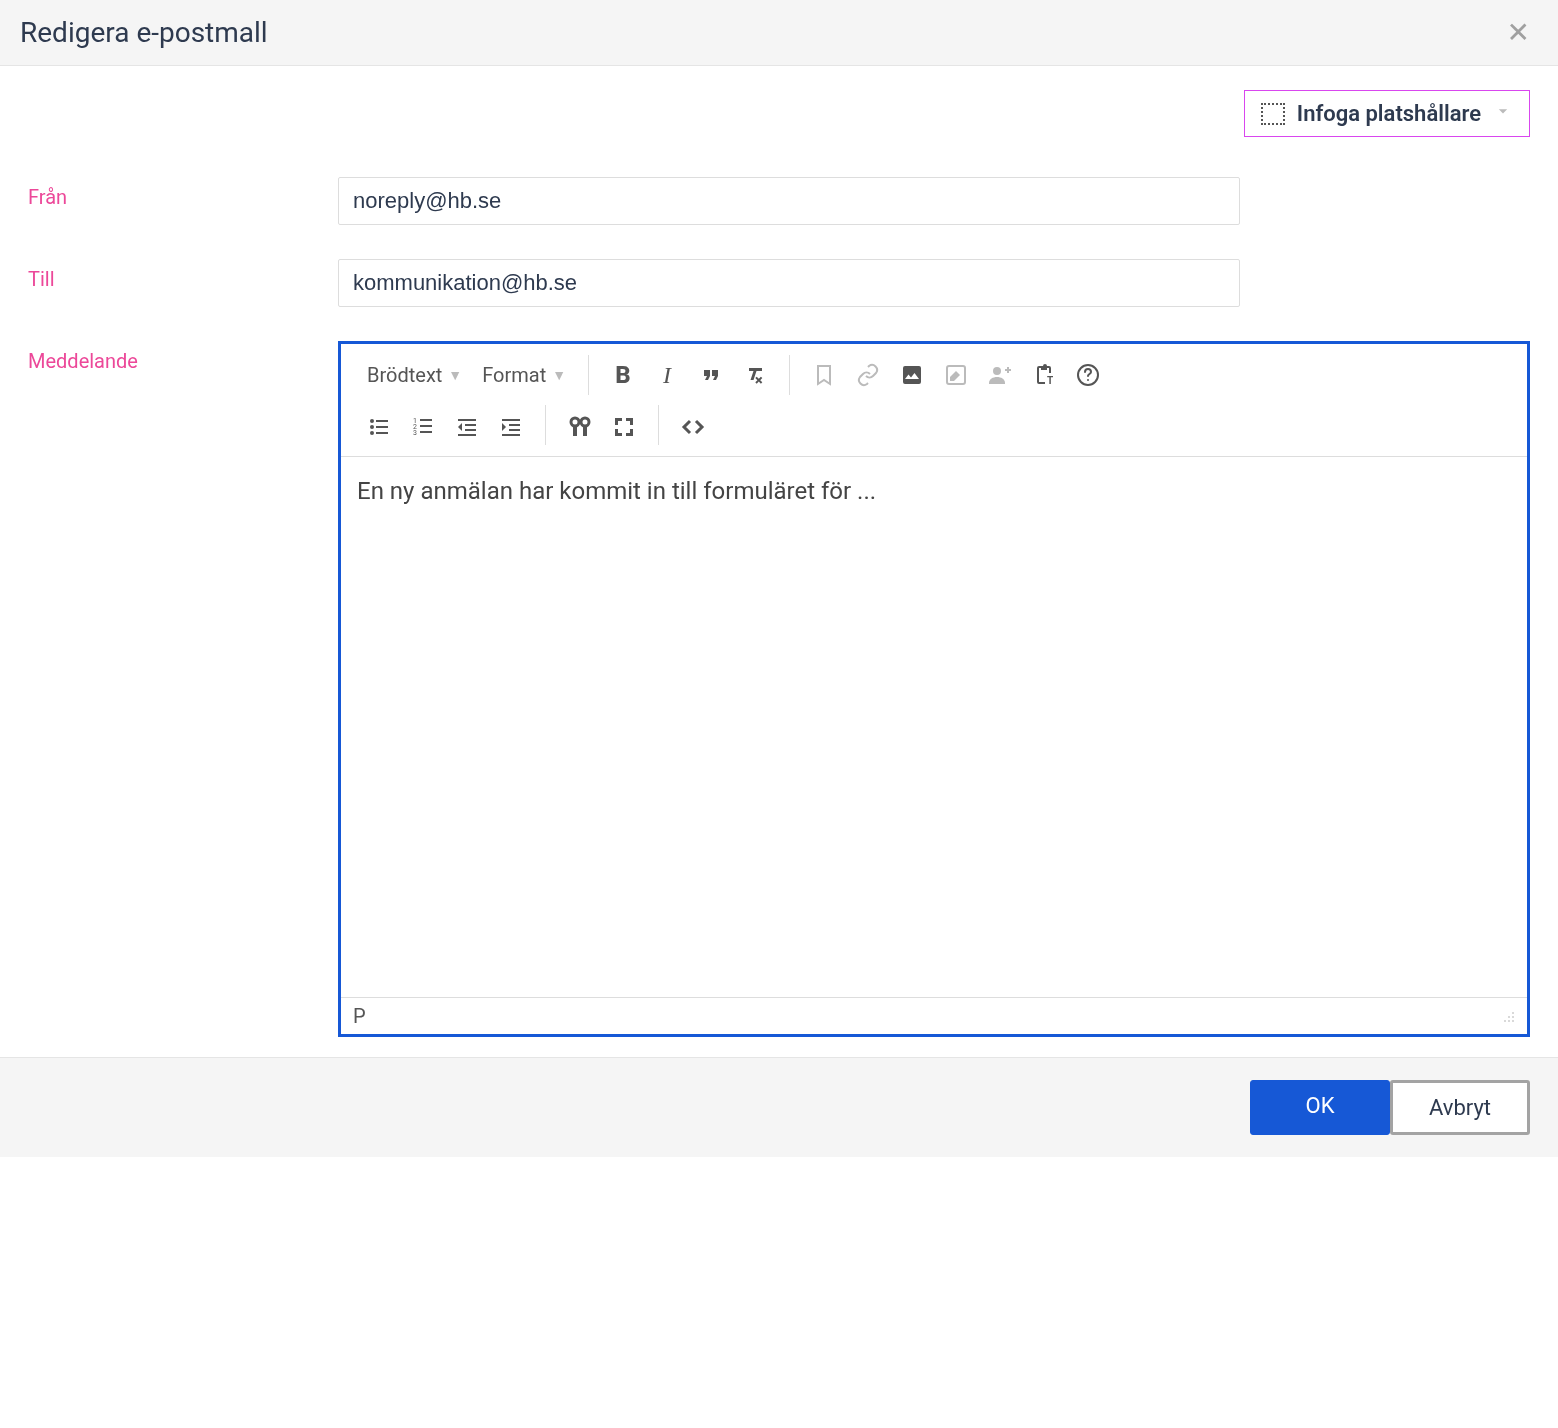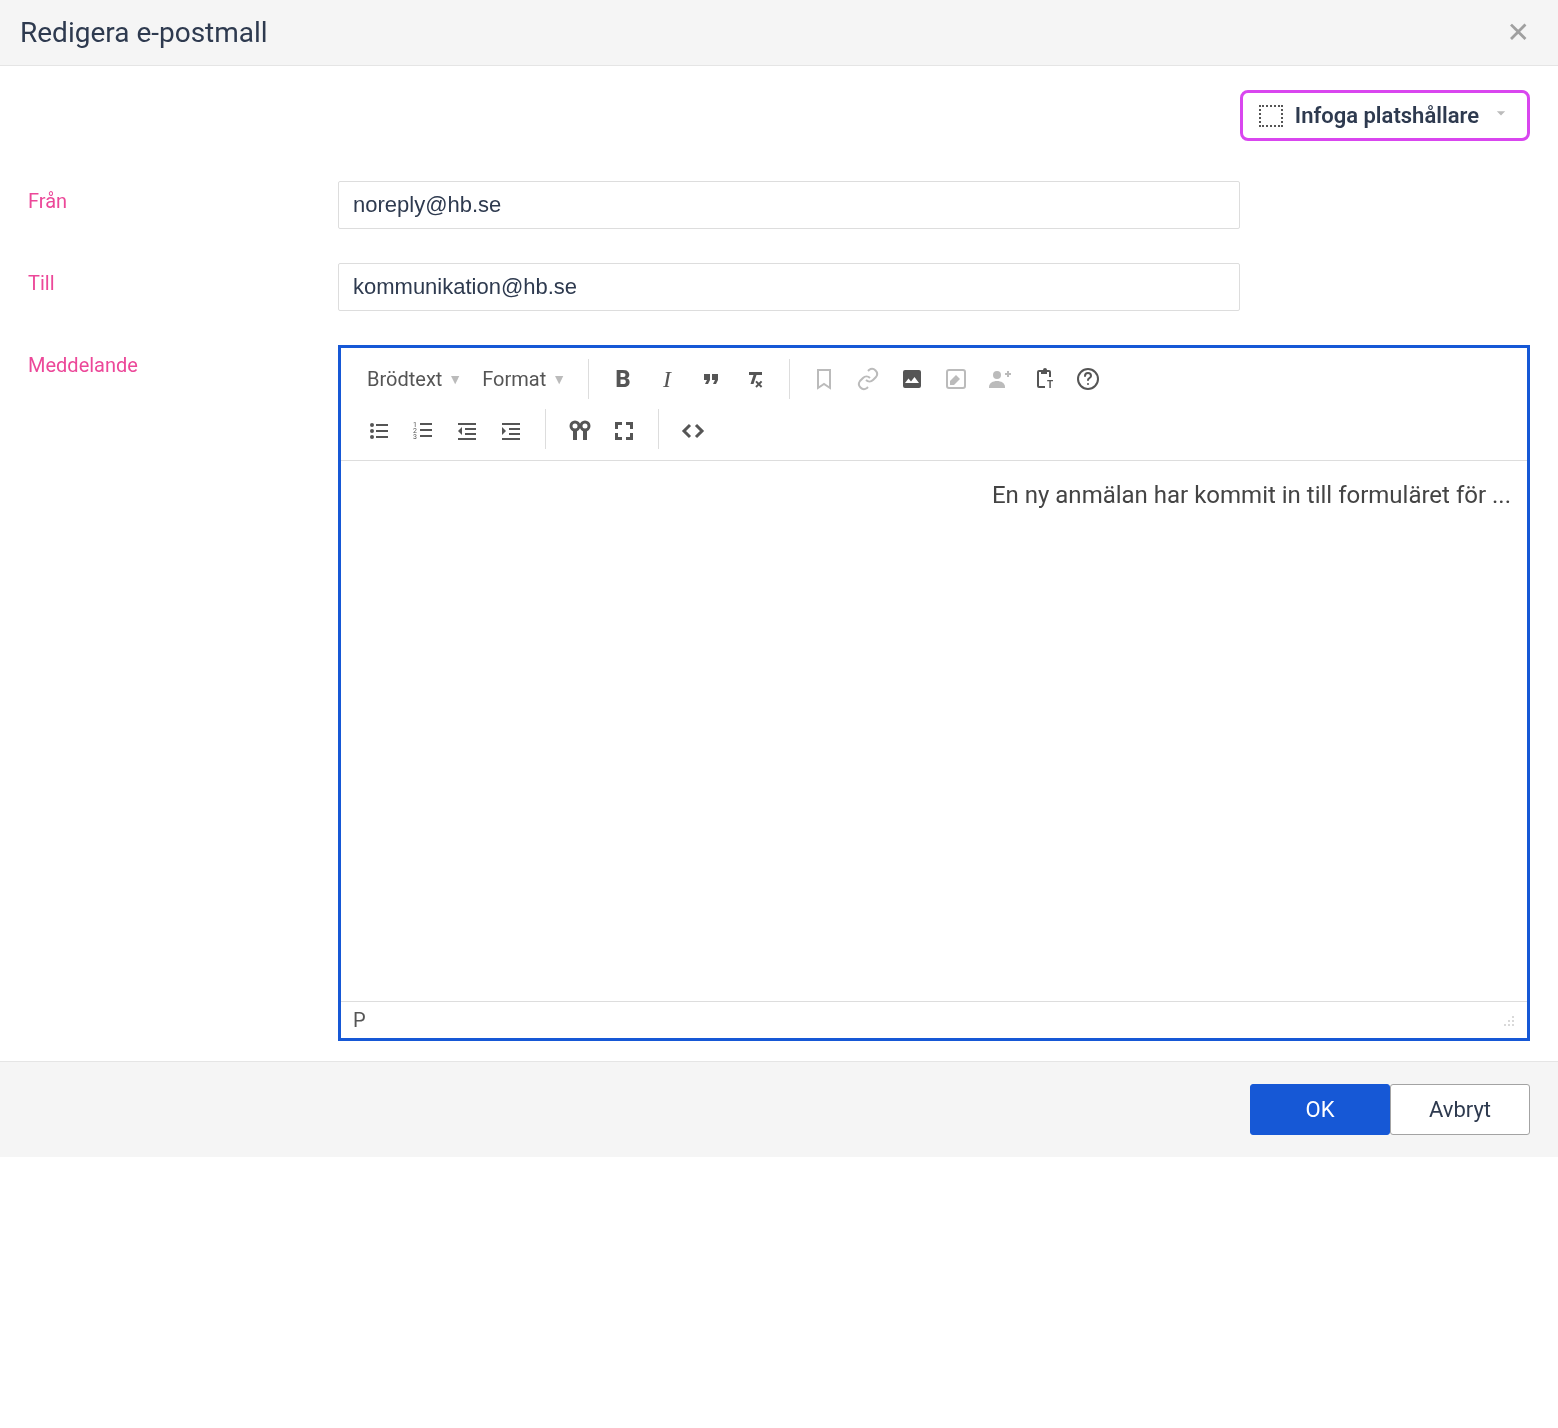--- a/index.html
+++ b/index.html
@@ -27,31 +27,31 @@
     font-size: 28px;
     cursor: pointer;
     padding: 0 8px;
   }
   .top-action-row {
     display: flex;
     justify-content: flex-end;
     padding: 24px 28px 0 28px;
   }
   .insert-placeholder-btn {
-    border: 3px solid #d946ef;
+    border: 1px solid #d946ef;
     background: #fff;
     padding: 10px 16px;
     display: flex;
     align-items: center;
     gap: 12px;
     font-size: 22px;
     font-weight: 600;
     color: #2e3a4f;
     cursor: pointer;
-    border-radius: 8px;
+    border-radius: 0;
   }
   .placeholder-icon {
     width: 24px; height: 22px;
     border: 2px dotted #555;
     display: inline-block;
   }
   .chevron-down {
     color: #bbb;
   }
   .form-area {
@@ -74,21 +74,20 @@
     border: 1px solid #ddd;
     padding: 10px 14px;
     font-size: 22px;
     color: #2e3a4f;
     border-radius: 2px;
   }
   .editor-wrap {
     flex-grow: 1;
     border: 3px solid #1658d6;
     background: #1d4ed8;
-    text-align: right;
   }
   .editor-toolbar {
     border-bottom: 1px solid #ddd;
     background: #fff;
     padding: 6px 8px;
     display: flex;
     flex-wrap: wrap;
     align-items: center;
     gap: 0;
   }
@@ -164,21 +163,21 @@
     cursor: pointer;
   }
   .btn-primary {
     background: #1658d6;
     color: #fff;
     border: 1px solid #1658d6;
   }
   .btn-secondary {
     background: #fff;
     color: #2e3a4f;
-    border: 1px solid #a3a3a3;
+    border: 3px solid #a3a3a3;
   }
   
   .toolbar-row2 {
     padding-top: 4px;
   }
 </style>
 </head>
 <body>
 
 <div class="header">

